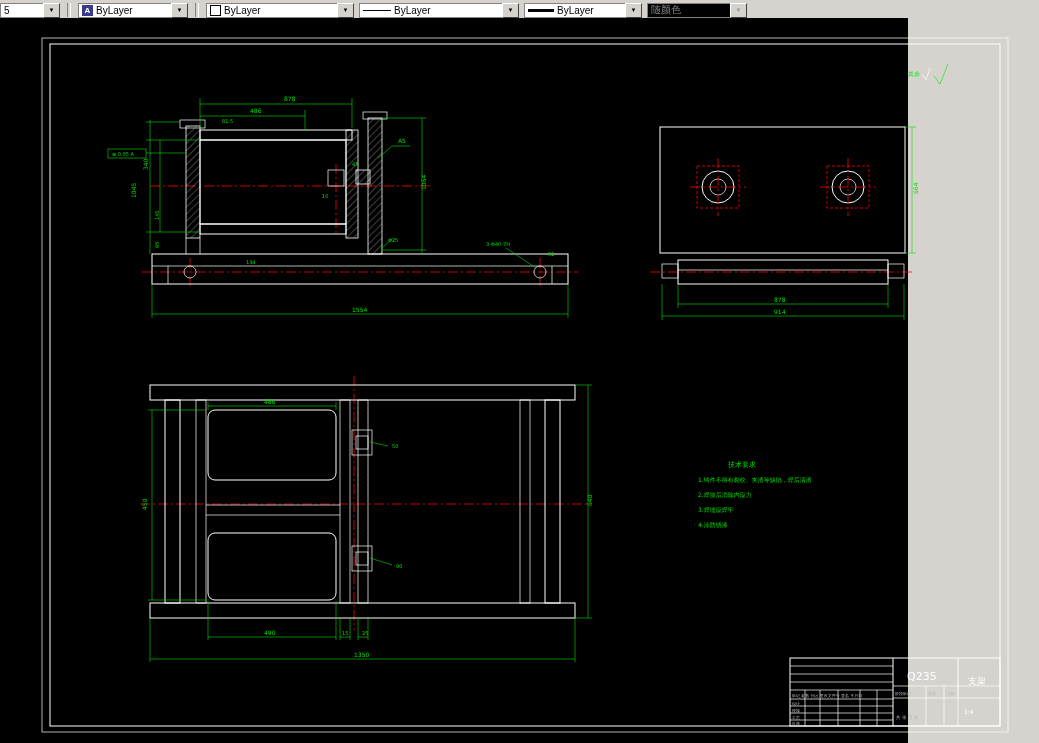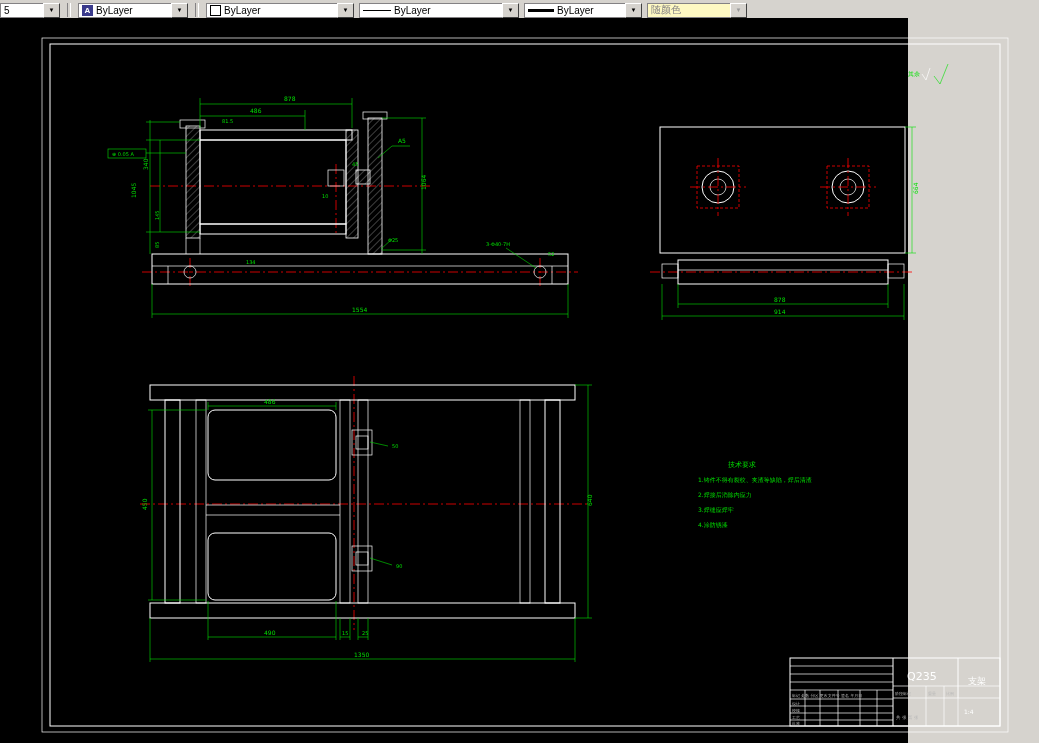--- a/index.html
+++ b/index.html
@@ -2,21 +2,21 @@
 <html><head>
 <meta charset="utf-8">
 <style>
   html,body{margin:0;padding:0;background:#d6d3ce;font-family:"Liberation Sans",sans-serif;}
   .app{width:1039px;height:743px;position:relative;overflow:hidden;background:#d6d3ce;}
   
   .toolbar{height:18px;display:flex;align-items:center;padding:1px 2px 1px 0;gap:5px;background:#d6d3ce;}
   .combo{display:flex;height:15px;align-items:stretch;}
   .combo-field{display:flex;align-items:center;gap:3px;background:#fff;border:1px solid #848284;
     border-right:none;font-size:10px;padding:0 3px;color:#000;white-space:nowrap;overflow:hidden;}
-  .combo-field.disabled{background:#fef9c3;color:#848284;}
+  .combo-field.disabled{background:#000000;color:#848284;}
   .combo-btn{width:15px;background:#d6d3ce;border:1px solid;border-color:#fff #404040 #404040 #fff;
     font-size:6px;display:flex;align-items:center;justify-content:center;color:#000;cursor:default;}
   .combo-btn.disabled{color:#9a9a9a;}
   .icon-textstyle{width:11px;height:11px;background:#3a3a8c;color:#fff;font-size:8px;font-weight:bold;
     display:flex;align-items:center;justify-content:center;}
   .icon-colorswatch{width:9px;height:9px;background:#fff;border:1px solid #000;}
   .icon-linetype{width:28px;height:1px;background:#000;}
   .icon-lineweight{width:26px;height:3px;background:#000;}
   .sep{width:2px;height:14px;border-left:1px solid #848284;border-right:1px solid #fff;margin:0 2px;}
   

